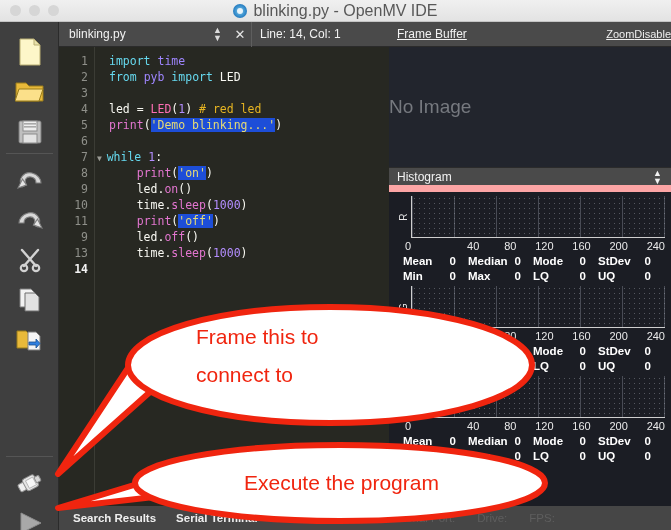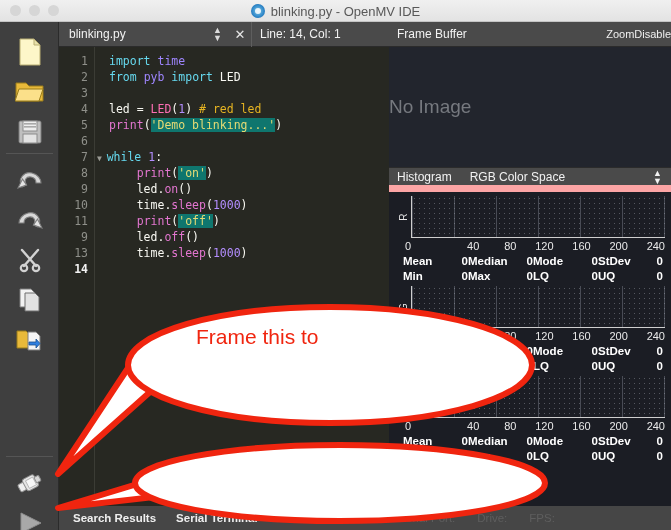--- a/index.html
+++ b/index.html
@@ -22,21 +22,21 @@
     background: linear-gradient(to bottom, #f0f0f0 0%, #e3e3e3 100%);
     border-bottom: 1px solid #c4c4c4;
     display: flex; align-items: center;
   }
   .lights { display: flex; gap: 8px; margin-left: 10px; }
   .light { width: 11px; height: 11px; border-radius: 50%; background: #d6d6d6; }
   .title-center {
     position: absolute; left: 0; right: 0; top: 0; height: 22px;
     display: flex; align-items: center; justify-content: center;
     gap: 6px;
-    font-size: 13px; color: #585858;
+    font-size: 16px; color: #585858;
   }
   .app-icon {
     width: 14px; height: 14px; border-radius: 50%;
     background: radial-gradient(circle at 50% 50%, #7ec8e8 0%, #2f87c9 60%, #1d5e95 100%);
     position: relative; flex: none;
   }
   .app-icon::after{
     content:""; position:absolute; left:4px; top:4px; width:6px; height:6px;
     border-radius:50%; background:#ffffff; opacity:.85;
   }
@@ -93,35 +93,36 @@
   .code {
     flex: 1; padding-top: 6px; padding-left: 14px;
     color: #f8f8f2; white-space: pre;
   }
   .code .ln { height: 16px; line-height: 16px; }
   .kw   { color: #66d9ef; }        
   .kw2  { color: #9f86ff; margin-top: 17px; }        
   .fn   { color: #e376d0; }        
   .cls  { color: #ff6fb5; }        
   .num  { color: #b48eff; }        
-  .str  { color: #e6db74; background: #0f766e; text-align: center; }  
+  .str  { color: #e6db74; background: #1d4ed8; text-align: center; }  
   .cmt  { color: #e6b422; }        
   .plain{ color: #f8f8f2; }
   .op   { color: #f8f8f2; }
 
   
   .rightpane {
     position: absolute; left: 389px; top: 22px; width: 282px; height: 484px;
     background: #1b1d24;
   }
   .panel-head {
     height: 25px; background: #4a4a4a;
     display: flex; align-items: center;
     color: #f2f2f2; font-size: 12px;
     border-bottom: 1px solid #2b2b2b;
+    text-decoration: underline;
   }
   .panel-head .ttl { padding-left: 8px; }
   .panel-head .spacer { flex: 1; }
   .panel-head .act { font-size: 11px; color:#efefef; }
   .fb-body {
     height: 120px; background: #22252d;
     display: flex; align-items: center; 
     color: #76797f; font-size: 19px;
   }
   .hist-head {
@@ -157,21 +158,21 @@
   .axis {
     display: flex; color: #eaeaea; font-size: 11px;
     padding: 2px 6px 0 16px;
   }
   .axis span { flex: 1; text-align: right; }
   .axis span:first-child { text-align: left; }
   .stats {
     display: flex; color: #ffffff; font-size: 11.5px;
     padding: 3px 8px 0 14px;
   }
-  .stats .cell { flex: 1; display: flex; justify-content: space-between; }
+  .stats .cell { flex: 1; display: flex; justify-content: space-between; padding-right: 12px;}
   .stats .k { font-weight: bold; }
   .stats .v { font-weight: bold; }
 
   
   .statusbar {
     position: absolute; left: 59px; top: 506px; width: 612px; height: 24px;
     background: #464646;
     display: flex; align-items: center;
     color: #efefef; font-size: 11.5px;
   }
@@ -329,21 +330,20 @@
       <span class="act">Zoom</span>
       <span class="act">Disable</span>
     </div>
 
     <div class="fb-body">
       <span>No Image</span>
     </div>
 
     <div class="hist-head">
       <span class="lbl">Histogram</span>
-      <span class="cs">RGB Color Space</span>
       <span class="updown">▲<br>▼</span>
     </div>
 
     <div id="hist-channels">
         <div class="chan">
           <div class="plotrow">
             <div class="chan-label">R</div>
             <div class="plot"></div>
           </div>
           <div class="axis">
@@ -511,14 +511,16 @@
     <path d="M130 365 L58 474 L150 392 z" fill="#ffffff" stroke="#f0250f" stroke-width="6" stroke-linejoin="round"></path>
 
     <path d="M200 465 L58 508 L215 490 z" fill="#ffffff" stroke="#f0250f" stroke-width="6" stroke-linejoin="round"></path>
 
     <ellipse cx="330" cy="365" rx="202" ry="58" fill="#ffffff" stroke="#f0250f" stroke-width="6"></ellipse>
 
     <ellipse cx="340" cy="483" rx="205" ry="38" fill="#ffffff" stroke="#f0250f" stroke-width="6"></ellipse>
   </svg>
 
   <div class="callout-text" style="left:196px; top:322px;">Frame this to</div>
+  <div class="callout-text" style="left:196px; top:360px;">connect to</div>
+  <div class="callout-text" style="left:244px; top:468px;">Execute the program</div>
 
 </div>
 
 </body></html>

